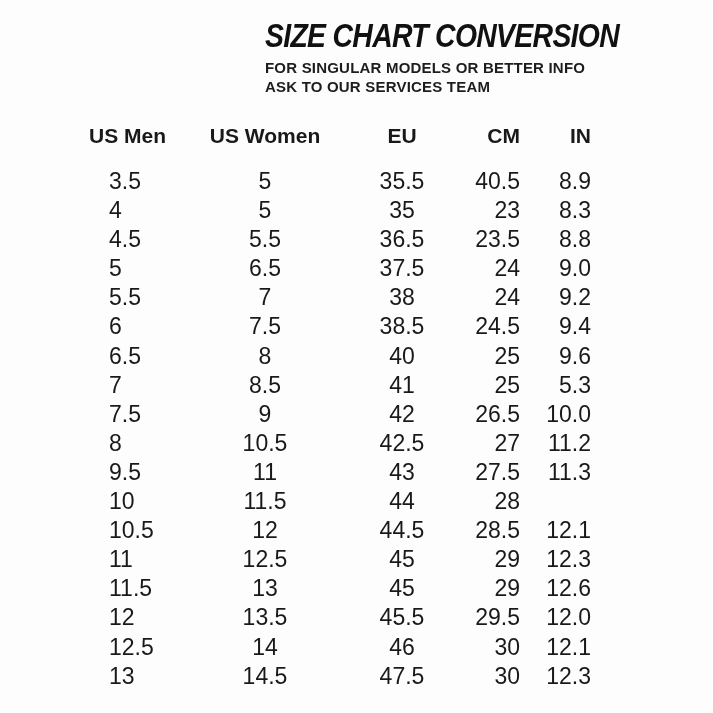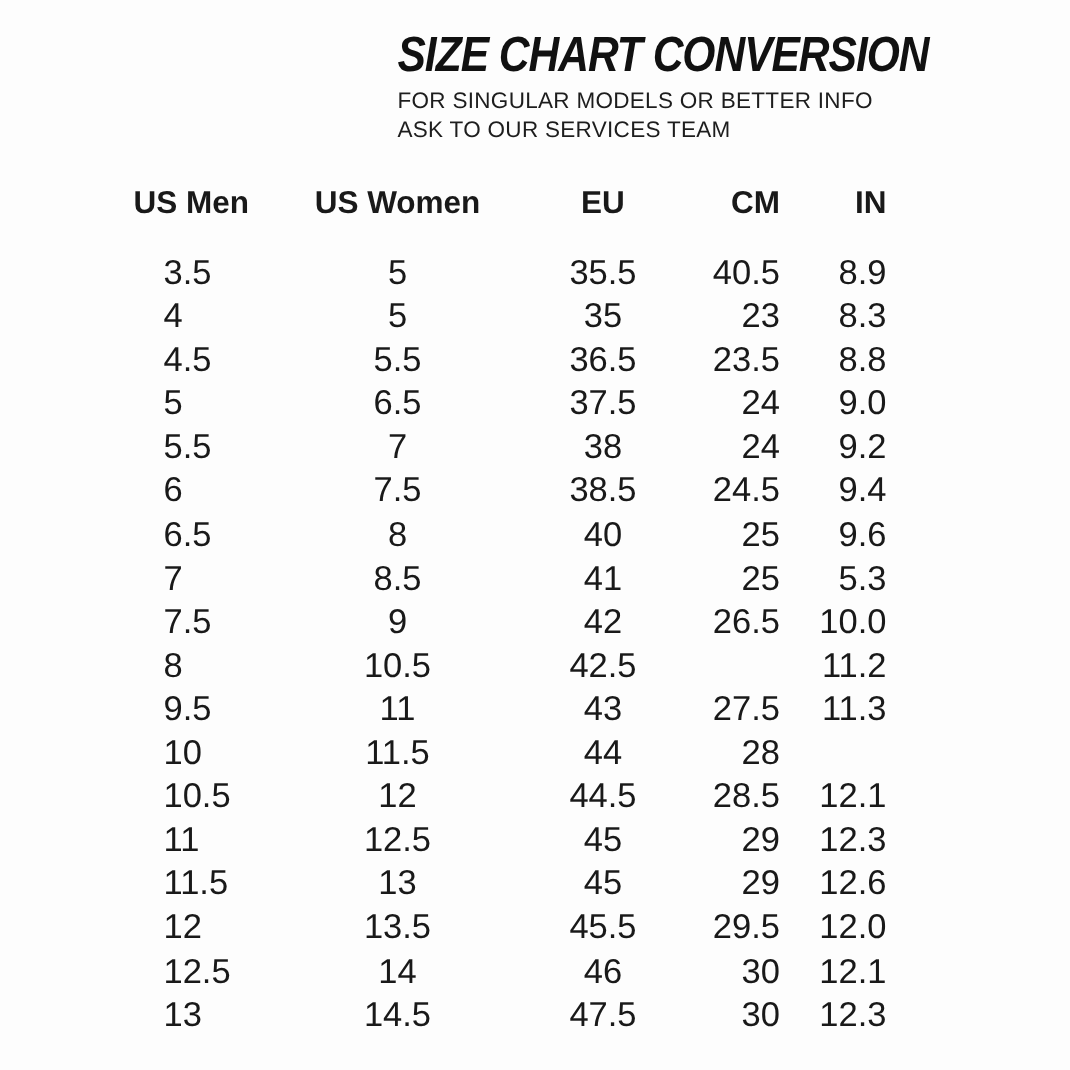--- a/index.html
+++ b/index.html
@@ -28,21 +28,21 @@
     letter-spacing: -0.8px;
     white-space: nowrap;
     transform: scaleX(0.86);
     transform-origin: left top;
     color: #111;
   }
   .sub {
     margin: 0;
     font-size: 15px;
     line-height: 19px;
-    font-weight: 400;
+    font-weight: 700;
     letter-spacing: 0.2px;
     color: #1d1d1d;
     white-space: nowrap;
   }
   .sub.first { margin-top: 3px; }
 
   
   .table { position: absolute; left: 0; top: 0; width: 713px; }
 
   .thead {
@@ -158,20 +158,21 @@
           <span class="cell c0">7.5</span>
           <span class="cell c1">9</span>
           <span class="cell c2">42</span>
           <span class="cell c3">26.5</span>
           <span class="cell c4">10.0</span>
         </div>
         <div class="row">
           <span class="cell c0">8</span>
           <span class="cell c1">10.5</span>
           <span class="cell c2">42.5</span>
+          <span class="cell c3">27</span>
           <span class="cell c4">11.2</span>
         </div>
         <div class="row">
           <span class="cell c0">9.5</span>
           <span class="cell c1">11</span>
           <span class="cell c2">43</span>
           <span class="cell c3">27.5</span>
           <span class="cell c4">11.3</span>
         </div>
         <div class="row">

